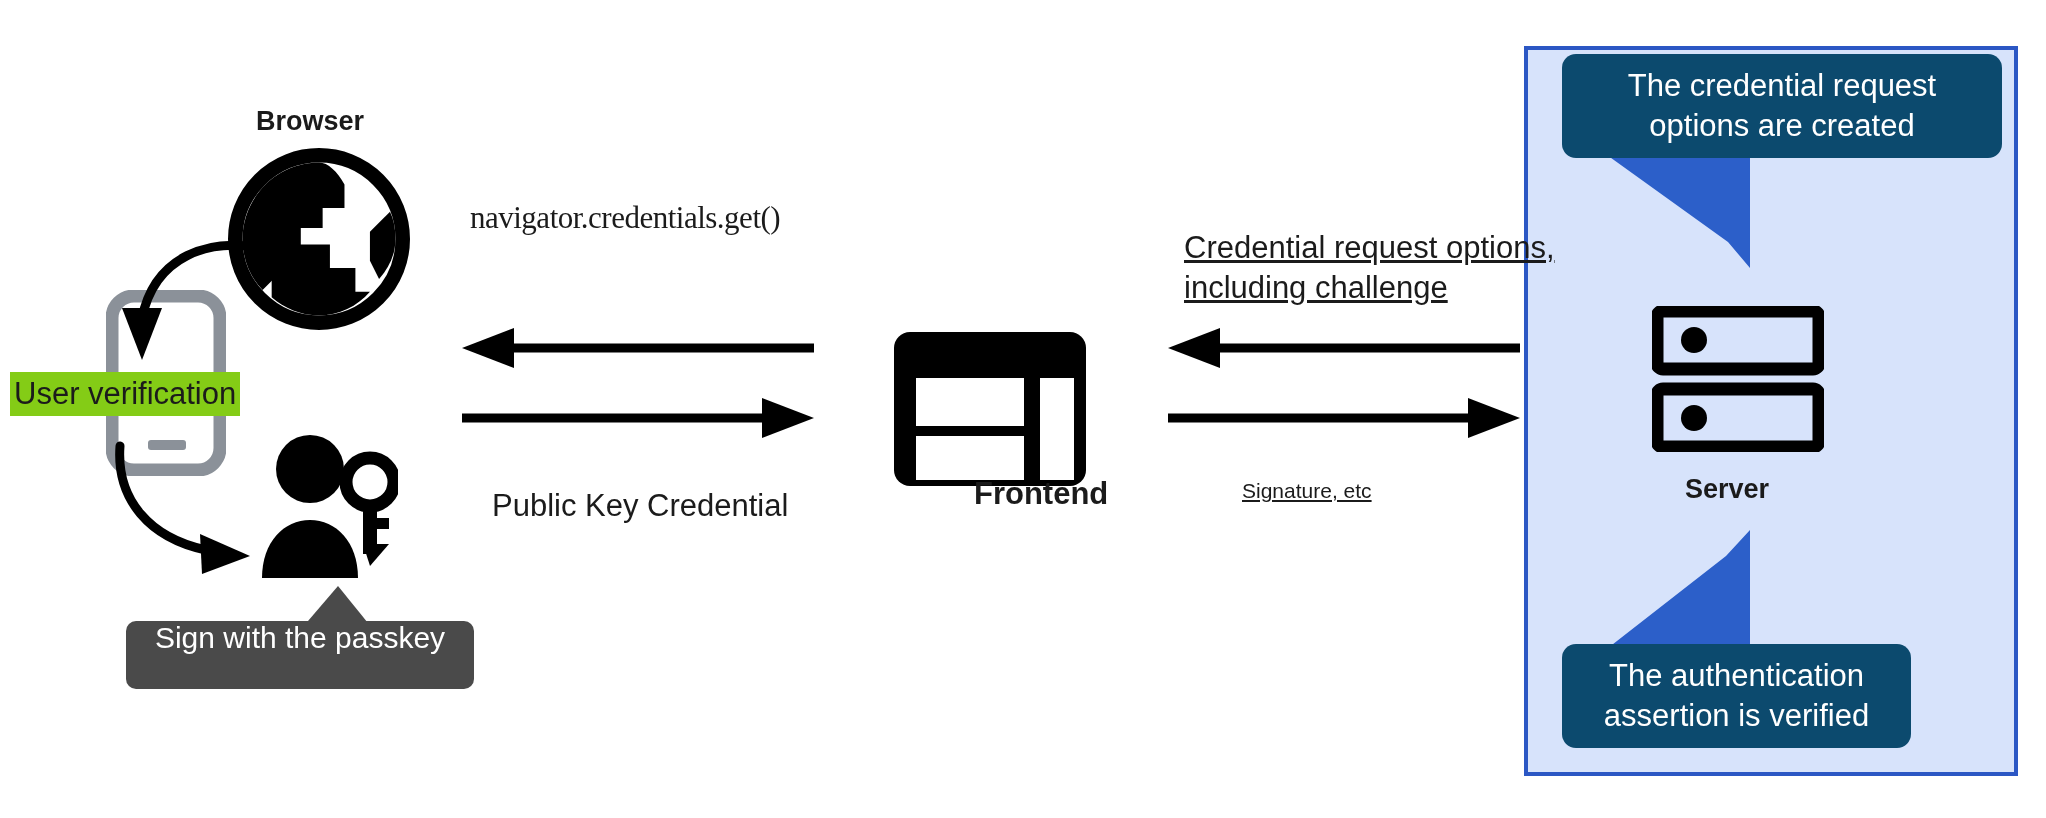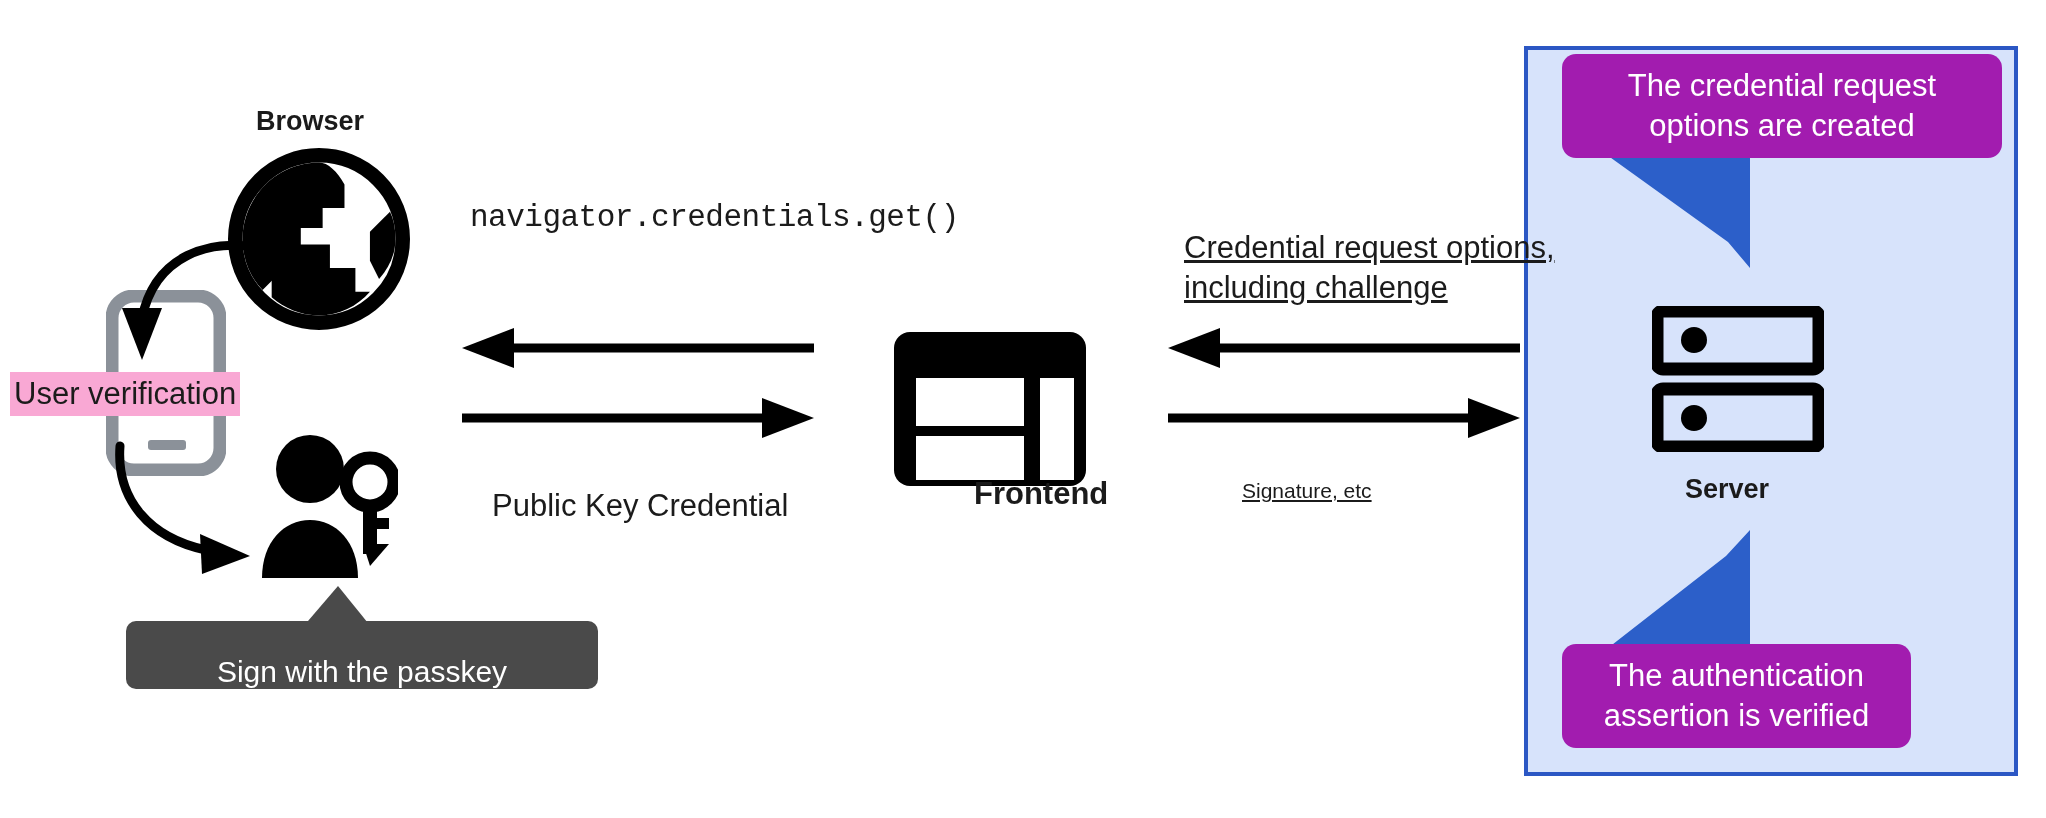--- a/index.html
+++ b/index.html
@@ -22,67 +22,67 @@
   .abs { position: absolute; }
   .label {
     position: absolute;
     color: #1b1b1b;
     font-family: "Liberation Sans", sans-serif;
     white-space: nowrap;
     line-height: 1.28;
   }
   .label-bold { font-weight: bold; }
   .mono {
-    font-family: Liberation Mono, monospace;
+    font-family: Liberation Serif, serif;
     letter-spacing: -0.5px;
   }
   .wrap { white-space: normal; }
 
   
   #server-panel {
     position: absolute;
     left: 1524px;
     top: 46px;
     width: 494px;
     height: 730px;
     background: #d7e3fb;
     border: 4px solid #2b57c4;
     box-sizing: border-box;
   }
 
   
   .callout-box {
     position: absolute;
-    background: #a21caf;
+    background: #0c4a6e;
     color: #ffffff;
     border-radius: 14px;
     font-size: 31px;
     line-height: 1.30;
     text-align: center;
     display: flex;
     align-items: center;
     justify-content: center;
     padding: 14px 20px;
     box-sizing: border-box;
     z-index: 3;
   }
 
   
   #passkey-tooltip {
     position: absolute;
     left: 126px;
     top: 621px;
-    width: 472px;
+    width: 348px;
     height: 68px;
     background: #4a4a4a;
     color: #ffffff;
     border-radius: 10px;
     font-size: 30px;
     display: flex;
-    align-items: flex-end;
+    align-items: flex-start;
     justify-content: center;
     z-index: 4;
   }
 
   svg { display: block; }
 </style>
 </head>
 <body>
 
 <div id="canvas">
@@ -124,21 +124,21 @@
     </svg>
   </div>
 
   <div class="abs" style="left:100px; top:230px; width:170px; height:150px; z-index:2;">
     <svg width="170" height="150" viewBox="0 0 170 150">
       <path d="M160 18 C 110 8 55 25 42 88" fill="none" stroke="#000" stroke-width="9" stroke-linecap="round"></path>
       <path d="M42 130 L 22 78 L 62 78 Z" fill="#000"></path>
     </svg>
   </div>
 
-  <div class="label" style="left:10px; top:372px; font-size:31px; background:#f9a8d4; padding:2px 4px; z-index:3;">User verification</div>
+  <div class="label" style="left:10px; top:372px; font-size:31px; background:#84cc16; padding:2px 4px; z-index:3;">User verification</div>
 
   <div class="abs" style="left:110px; top:438px; width:160px; height:140px; z-index:2;">
     <svg width="160" height="140" viewBox="0 0 160 140">
       <path d="M10 8 C 6 62 40 100 96 112" fill="none" stroke="#000" stroke-width="9" stroke-linecap="round"></path>
       <path d="M140 118 L 90 96 L 92 136 Z" fill="#000"></path>
     </svg>
   </div>
 
   <div class="abs" style="left:258px; top:432px; width:140px; height:146px;">
     <svg width="140" height="146" viewBox="0 0 140 146">

